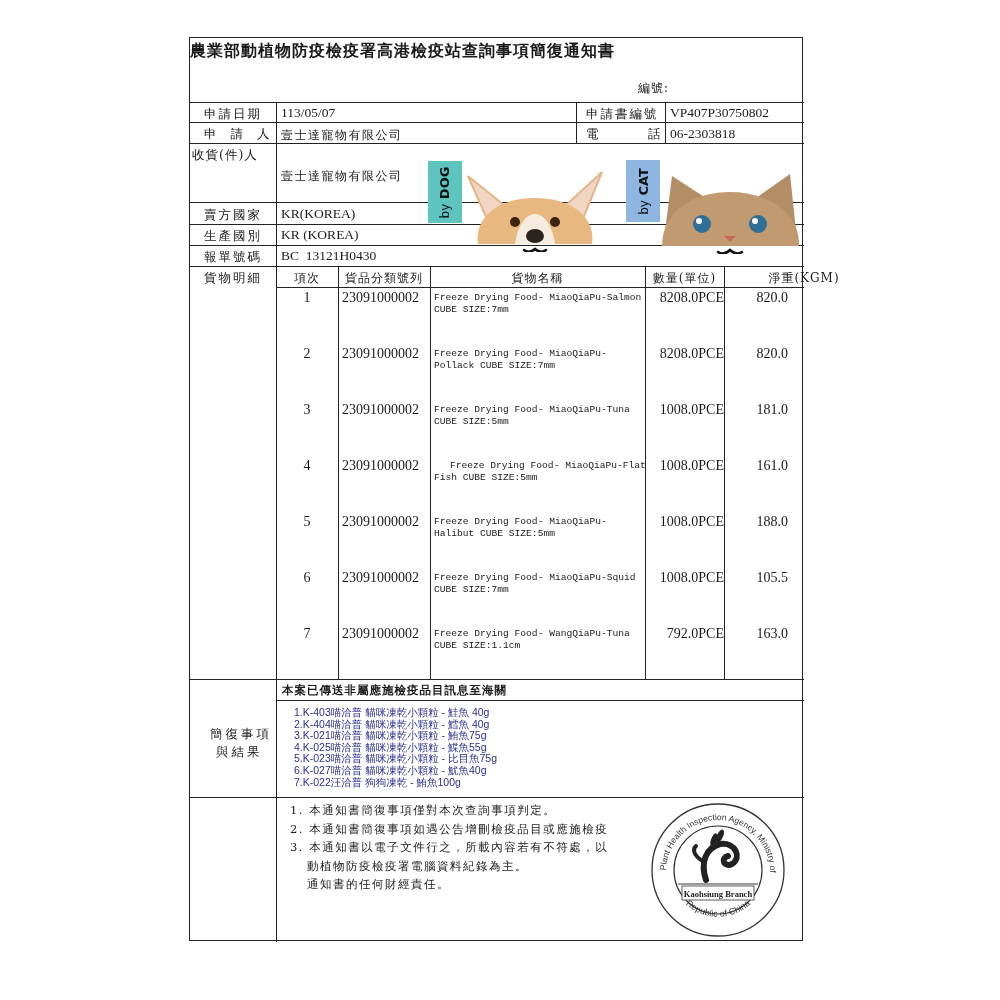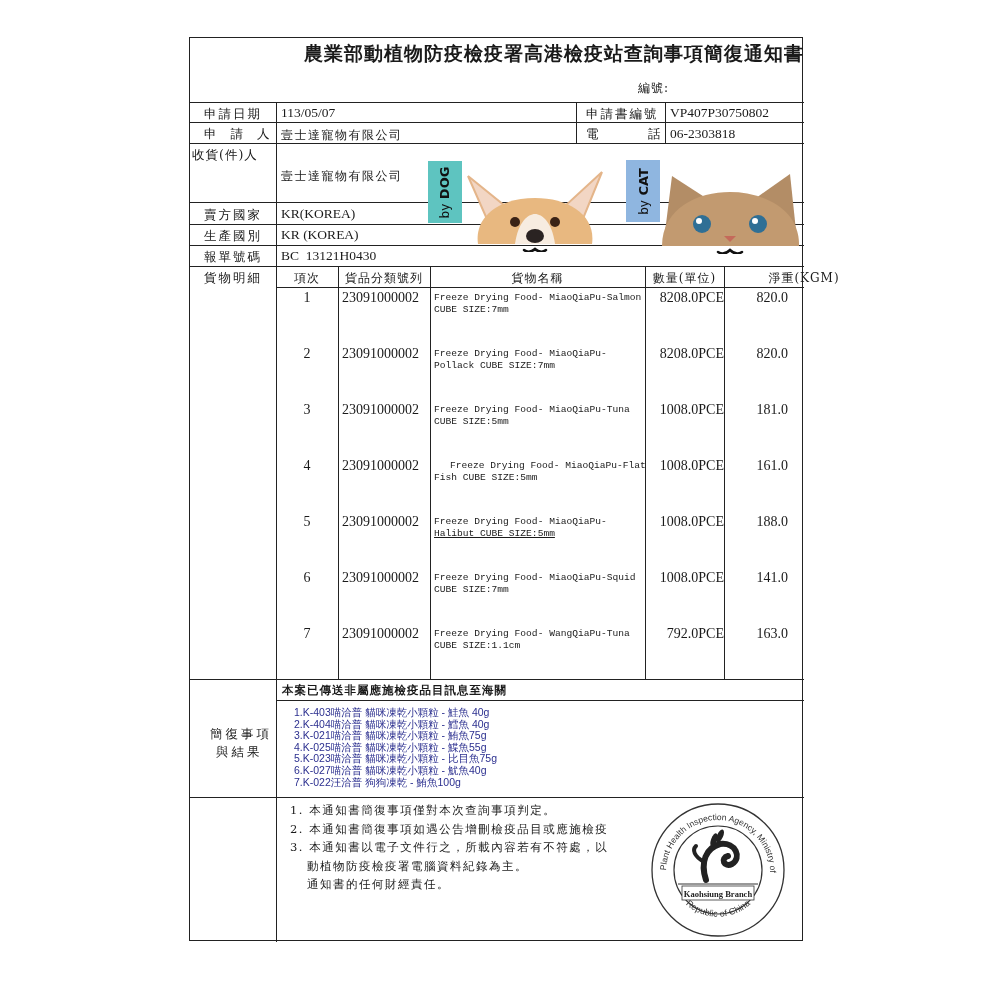--- a/index.html
+++ b/index.html
@@ -3,22 +3,22 @@
 <meta charset="utf-8">
 <style>
   html, body { margin:0; padding:0; background:#ffffff; }
   body { width:1000px; height:1000px; position:relative; overflow:hidden;
          font-family:"DejaVu Serif","Liberation Serif",serif; color:#1a1a1a; }
   .abs { position:absolute; }
   .doc { position:absolute; left:189px; top:37px; width:614px; height:904px;
          border:1.5px solid #222; box-sizing:border-box; }
   .hline { position:absolute; height:0; border-top:1.2px solid #222; }
   .vline { position:absolute; width:0; border-left:1.2px solid #222; }
-  .title { position:absolute; left:0; top:3px; width:614px; text-align:right;
-           font-size:19px; font-weight:bold; letter-spacing:1px; }
+  .title { position:absolute; left:0; top:3px; width:614px; text-align:left;
+           font-size:16px; font-weight:bold; letter-spacing:1px; }
   .lbl { position:absolute; font-size:12.5px; letter-spacing:2px; white-space:nowrap; }
   .val { position:absolute; font-family:"Liberation Serif","DejaVu Serif",serif;
          font-size:13.5px; white-space:nowrap; }
   .cjk { font-family:"DejaVu Sans","Liberation Sans",sans-serif; font-size:12px; letter-spacing:1.5px; }
   .th { position:absolute; font-size:12px; text-align:center; letter-spacing:1px; white-space:nowrap;}
   .cell-num { position:absolute; font-family:"Liberation Serif",serif; font-size:14px; text-align:center; }
   .cell-code { position:absolute; font-family:"Liberation Serif",serif; font-size:14px; }
   .cell-desc { position:absolute; font-family:"Liberation Mono","DejaVu Sans Mono",monospace;
                font-size:9.6px; line-height:12px; white-space:pre; }
   .cell-qty { position:absolute; font-family:"Liberation Serif",serif; font-size:14px; text-align:right; }
@@ -109,29 +109,29 @@
       <div class="cell-wt" style="left:534px; top:364px; width:64px;">181.0</div>
       <div class="cell-num" style="left:86px; top:420px; width:62px;">4</div>
       <div class="cell-code" style="left:152px; top:420px;">23091000002</div>
       <div class="cell-desc" style="left:260px; top:422px;">Freeze Drying Food- MiaoQiaPu-Flat</div>
       <div class="cell-desc" style="left:244px; top:434px;">Fish CUBE SIZE:5mm</div>
       <div class="cell-qty" style="left:455px; top:420px; width:79px;">1008.0PCE</div>
       <div class="cell-wt" style="left:534px; top:420px; width:64px;">161.0</div>
       <div class="cell-num" style="left:86px; top:476px; width:62px;">5</div>
       <div class="cell-code" style="left:152px; top:476px;">23091000002</div>
       <div class="cell-desc" style="left:244px; top:478px;">Freeze Drying Food- MiaoQiaPu-</div>
-      <div class="cell-desc" style="left:244px; top:490px;text-decoration:underline;">Halibut CUBE SIZE:5mm</div>
+      <div class="cell-desc" style="left:244px; top:490px;">Halibut CUBE SIZE:5mm</div>
       <div class="cell-qty" style="left:455px; top:476px; width:79px;">1008.0PCE</div>
       <div class="cell-wt" style="left:534px; top:476px; width:64px;">188.0</div>
       <div class="cell-num" style="left:86px; top:532px; width:62px;">6</div>
       <div class="cell-code" style="left:152px; top:532px;">23091000002</div>
       <div class="cell-desc" style="left:244px; top:534px;">Freeze Drying Food- MiaoQiaPu-Squid</div>
       <div class="cell-desc" style="left:244px; top:546px;">CUBE SIZE:7mm</div>
       <div class="cell-qty" style="left:455px; top:532px; width:79px;">1008.0PCE</div>
-      <div class="cell-wt" style="left:534px; top:532px; width:64px;">141.0</div>
+      <div class="cell-wt" style="left:534px; top:532px; width:64px;">105.5</div>
       <div class="cell-num" style="left:86px; top:588px; width:62px;">7</div>
       <div class="cell-code" style="left:152px; top:588px;">23091000002</div>
       <div class="cell-desc" style="left:244px; top:590px;">Freeze Drying Food- WangQiaPu-Tuna</div>
       <div class="cell-desc" style="left:244px; top:602px;">CUBE SIZE:1.1cm</div>
       <div class="cell-qty" style="left:455px; top:588px; width:79px;">792.0PCE</div>
       <div class="cell-wt" style="left:534px; top:588px; width:64px;">163.0</div>
     </div>
 
   <div class="lbl" style="left:20px; top:688px; letter-spacing:3px;">簡復事項</div>
   <div class="lbl" style="left:26px; top:706px; letter-spacing:3px;">與結果</div>

